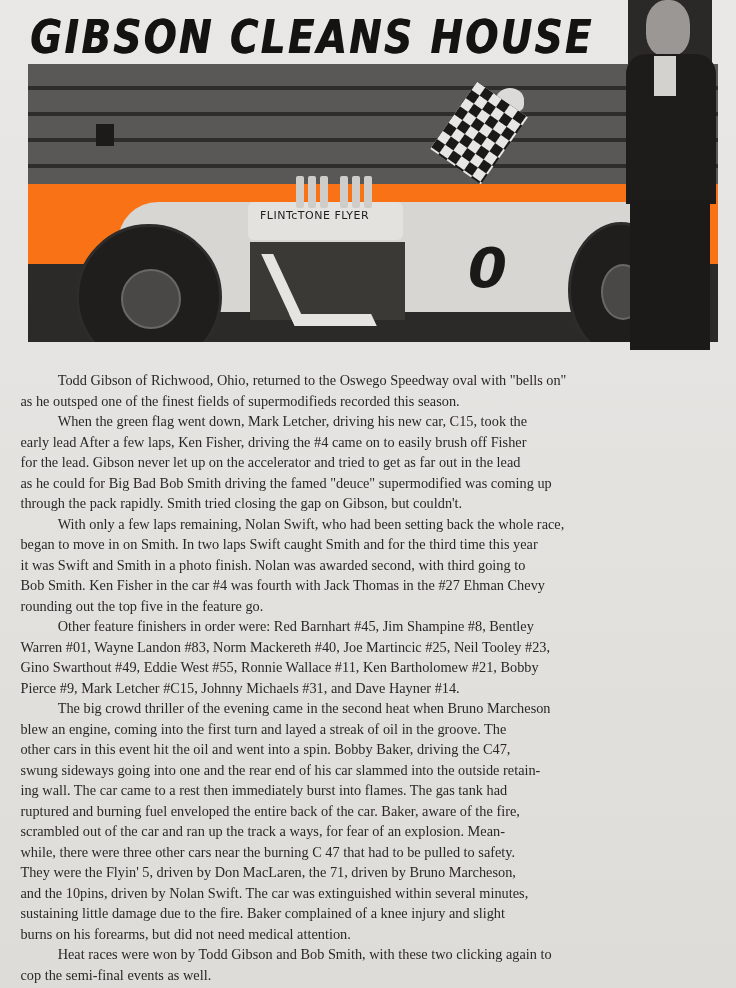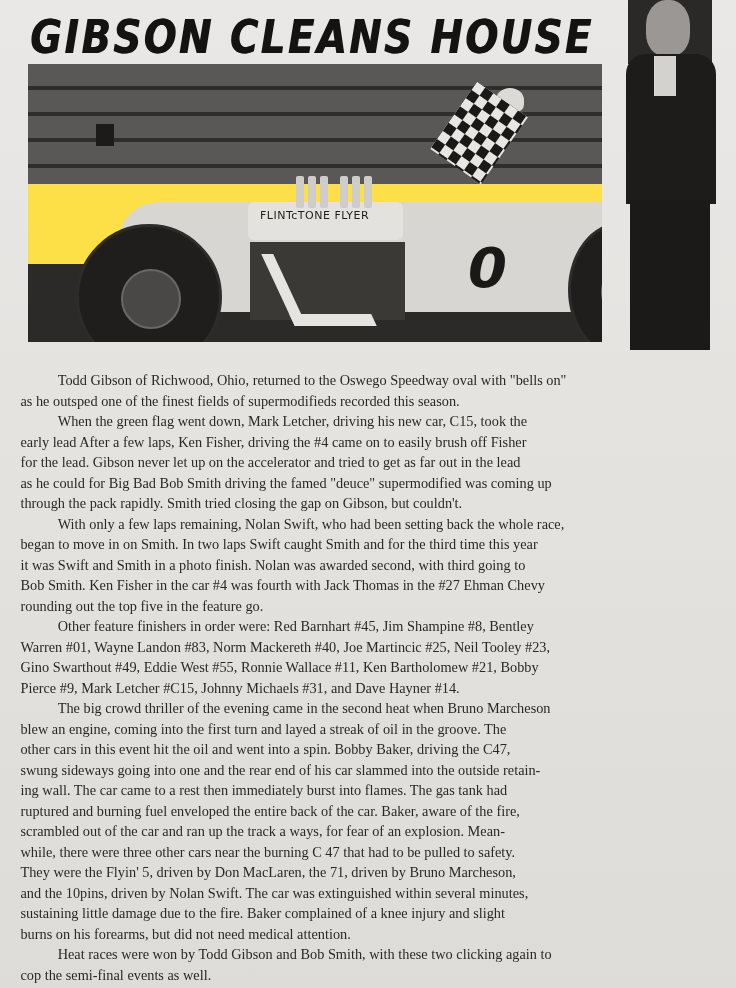--- a/index.html
+++ b/index.html
@@ -19,22 +19,22 @@
       font-family: "DejaVu Sans", "Liberation Sans", sans-serif;
       font-weight: bold; font-style: italic;
       font-size: 46px; letter-spacing: 3px;
       color: #141312;
       transform: scaleX(0.84); transform-origin: left top;
       line-height: 58px; white-space: nowrap;
       text-shadow: 1px 0 0 #141312;
     }
     
     .photo {
-      position: absolute; left: 28px; top: 64px; width: 574px; height: 278px;
-      background: #fde047; overflow: hidden;
+      position: absolute; left: 28px; top: 64px; width: 690px; height: 278px;
+      background: #f97316; overflow: hidden;
     }
     .photo .wall {
       position: absolute; left: 0; top: 0; width: 100%; height: 120px;
       background: repeating-linear-gradient(180deg, #5a5856 0px, #5a5856 22px, #2e2d2c 22px, #2e2d2c 26px);
     }
     .photo .ground {
       position: absolute; left: 0; top: 200px; width: 100%; height: 80px;
       background: #2b2a29;
     }
     .photo .box {

